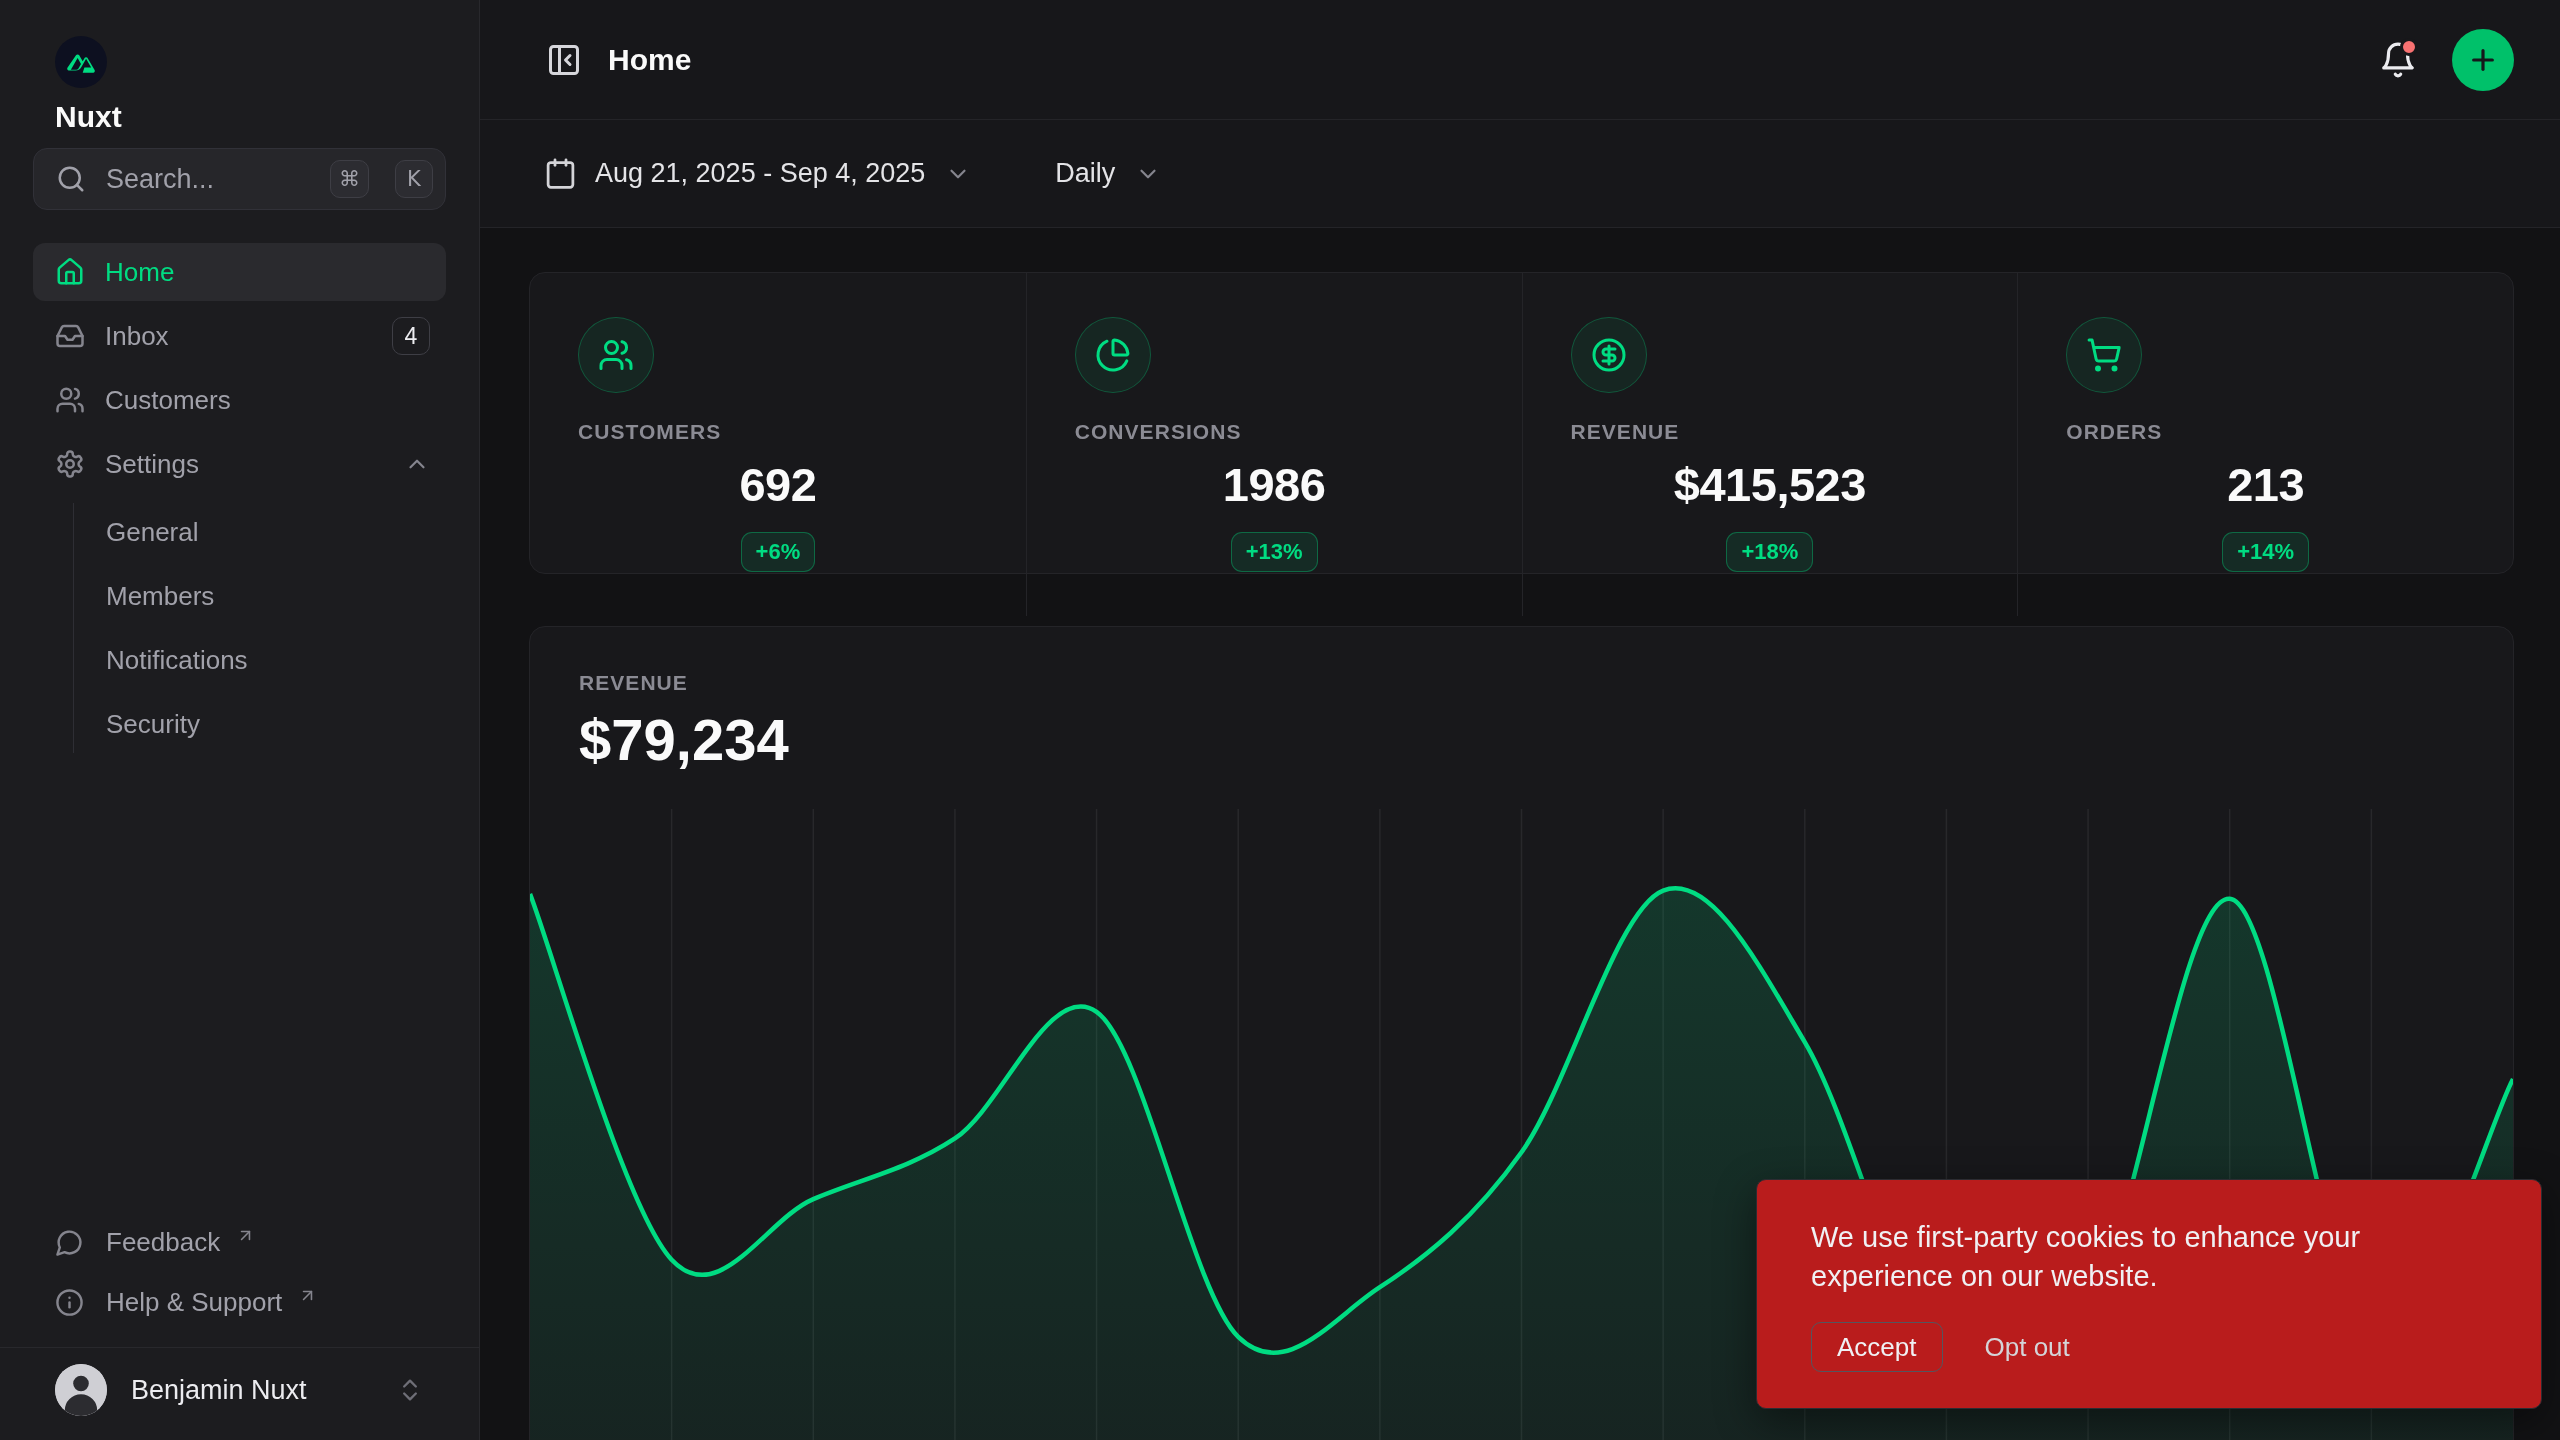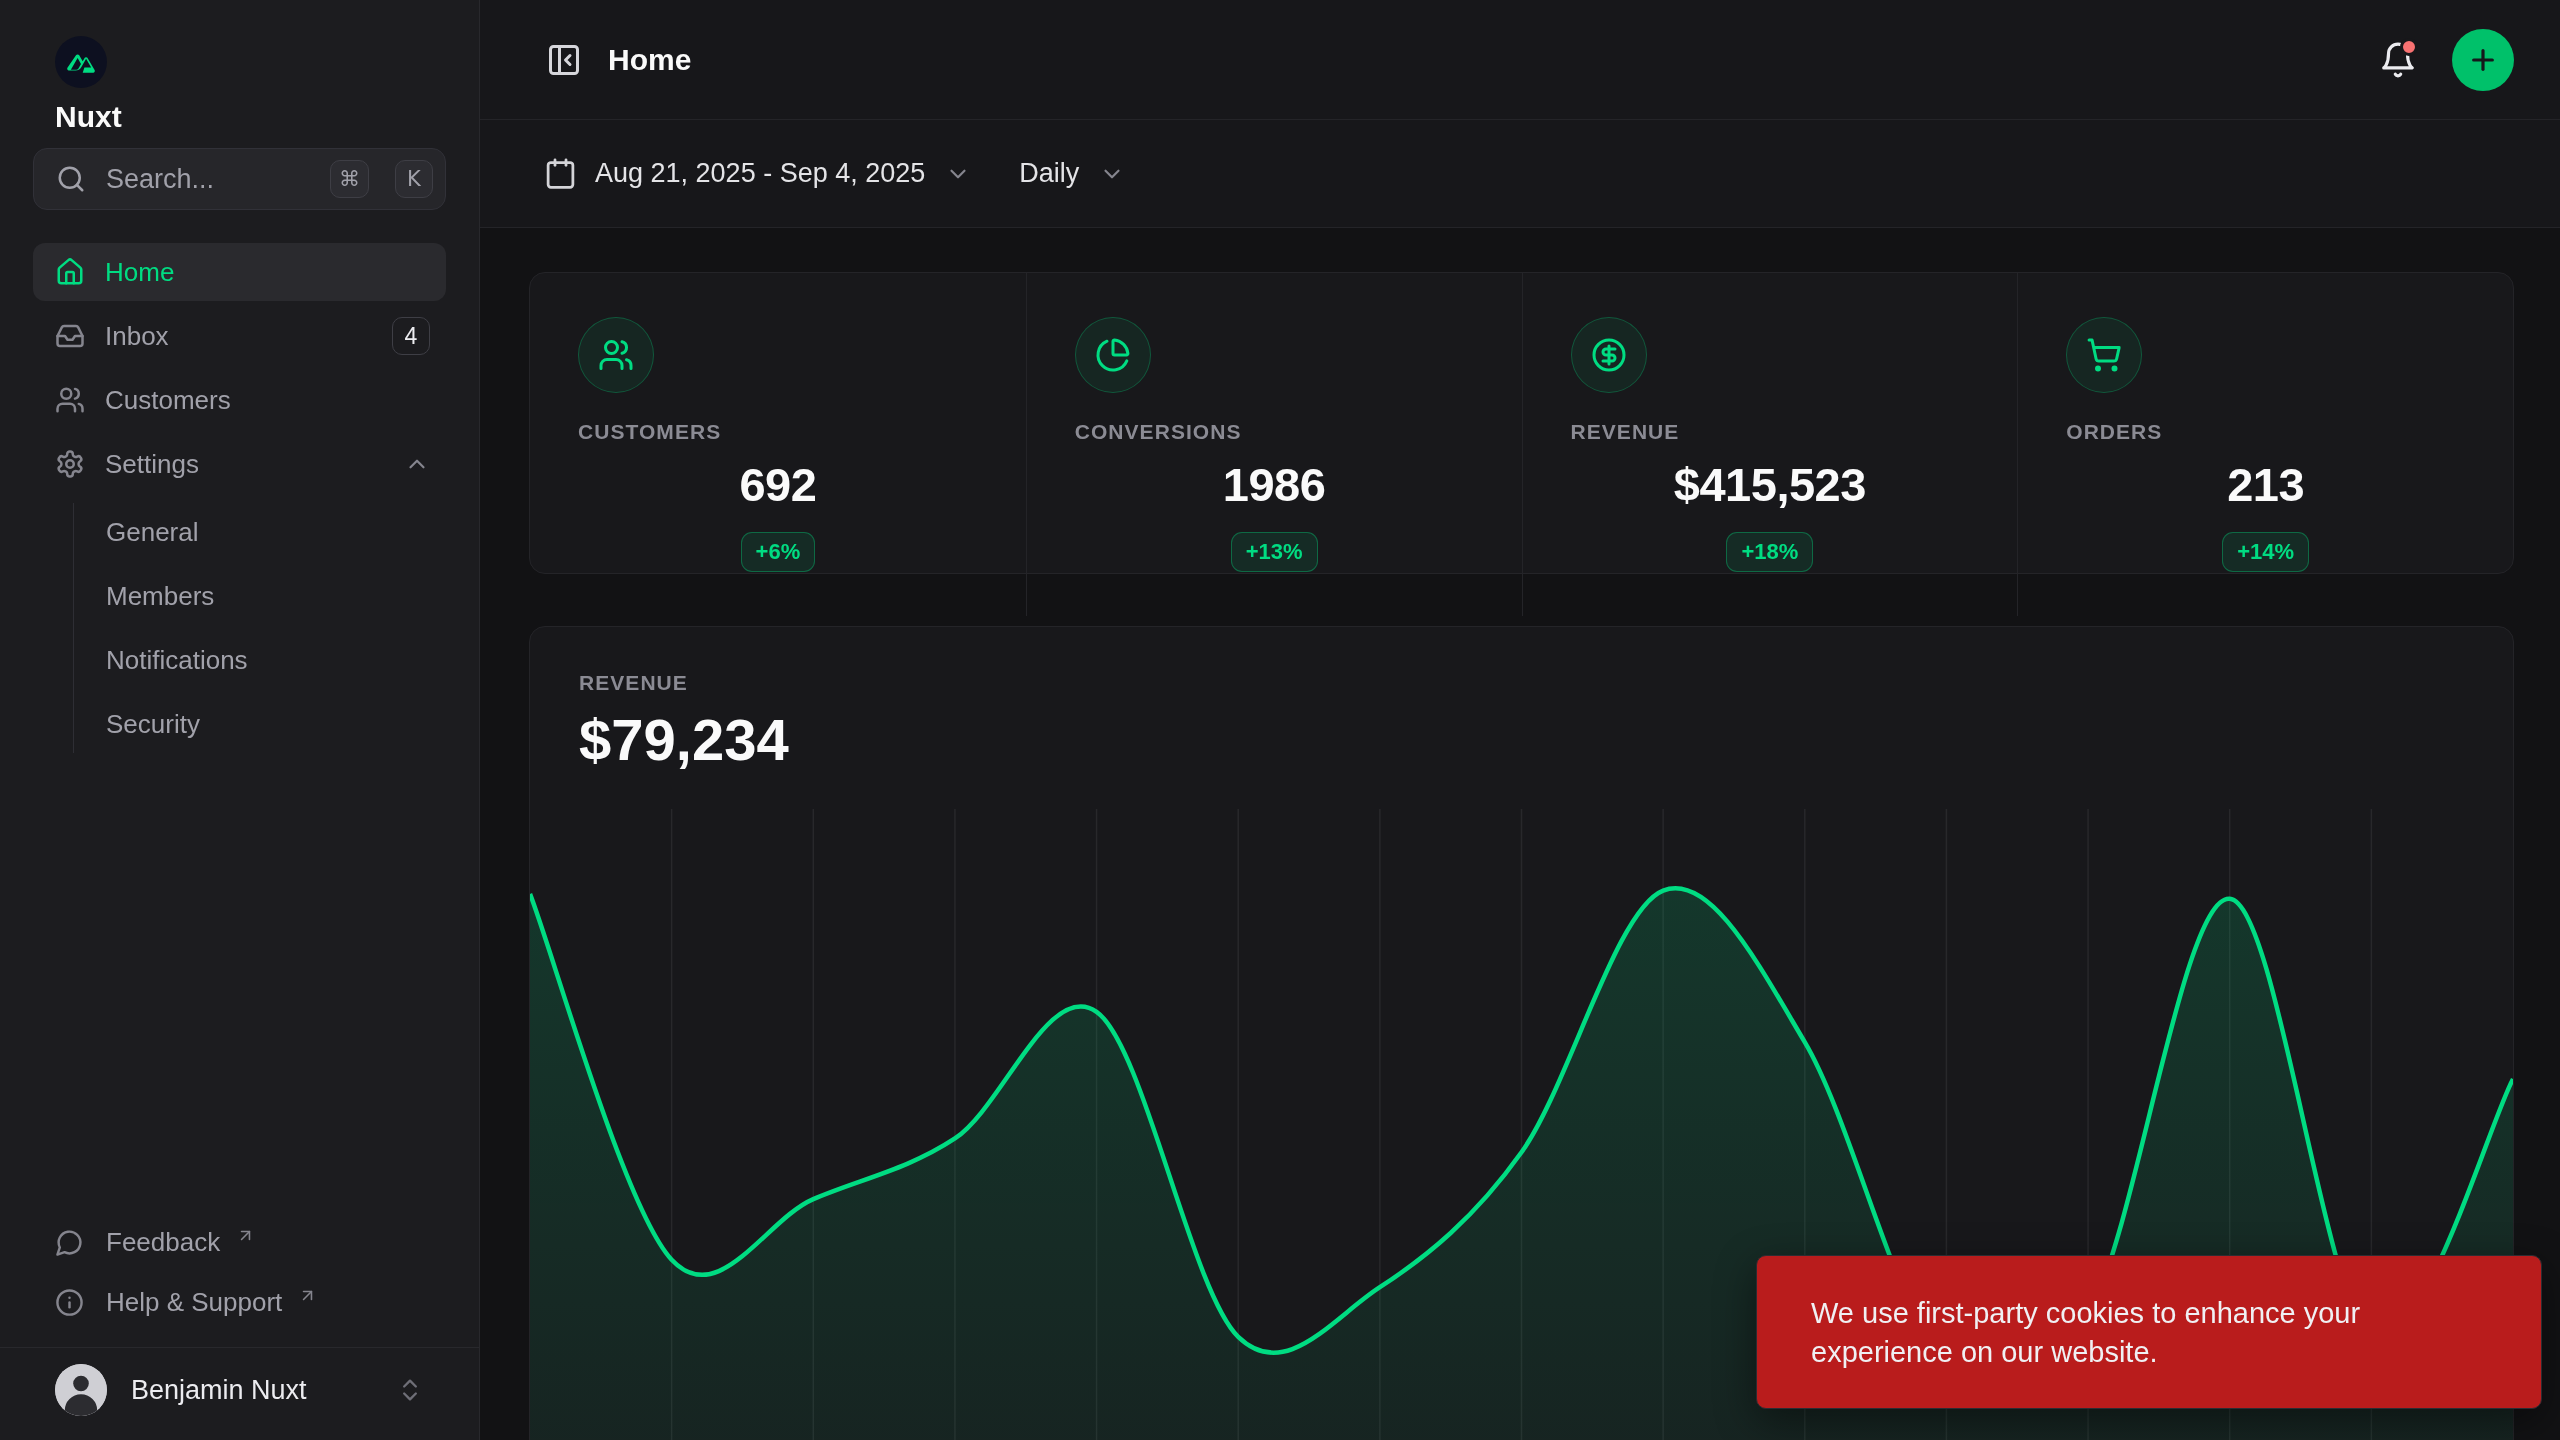--- a/index.html
+++ b/index.html
@@ -64,21 +64,21 @@
   .panel-btn{width:40px;height:40px;color:#d6d6db;background:none;border:none;cursor:pointer;display:flex;align-items:center;justify-content:center;}
   .panel-btn svg{width:36px;height:36px;}
   .page-title{font-size:30px;font-weight:700;color:var(--text-hi);}
   .top-right{margin-left:auto;display:flex;align-items:center;gap:30px;}
   .bell-btn{position:relative;width:48px;height:48px;background:none;border:none;color:#ececf0;cursor:pointer;display:flex;align-items:center;justify-content:center;}
   .bell-btn svg{width:38px;height:38px;}
   .bell-dot{position:absolute;top:2px;right:4px;width:18px;height:18px;border-radius:50%;background:#f87171;border:3px solid var(--bg-panel);}
   .fab{width:62px;height:62px;border-radius:50%;background:#00c16a;border:none;color:#15181b;cursor:pointer;display:flex;align-items:center;justify-content:center;}
   .fab svg{width:32px;height:32px;stroke-width:2.4;}
 
-  .datebar{height:108px;flex:none;background:var(--bg-panel);border-bottom:1px solid var(--border-soft);display:flex;align-items:center;gap:48px;padding:0 46px 0 64px;}
+  .datebar{height:108px;flex:none;background:var(--bg-panel);border-bottom:1px solid var(--border-soft);display:flex;align-items:center;gap:84px;padding:0 46px 0 64px;}
   .date-btn,.interval-btn{display:flex;align-items:center;gap:18px;background:none;border:none;color:var(--text);font-size:27px;font-weight:500;font-family:inherit;cursor:pointer;}
   .date-btn .cic{width:33px;height:33px;color:#d4d4d8;}
   .sel-caret{width:26px;height:26px;color:var(--icon-mut);margin-left:2px;}
 
   .content{flex:1;background:var(--bg-content);padding:44px 46px 0 49px;overflow:hidden;position:relative;}
 
   .stats{display:grid;grid-template-columns:1fr 1fr 1fr 1fr;background:var(--bg-card);border:1px solid var(--border-soft);border-radius:16px;height:302px;}
   .stat{padding:44px 48px;display:flex;flex-direction:column;cursor:pointer;}
   .stat + .stat{border-left:1px solid var(--border-soft);}
   .stat-icon{width:76px;height:76px;border-radius:50%;background:rgba(0,220,130,0.07);border:1.5px solid rgba(0,220,130,0.28);color:var(--accent);display:flex;align-items:center;justify-content:center;flex:none;}
@@ -366,13 +366,17 @@
           <path fill="url(#areaGrad)" d="M0,84.88727272727272C23.63095238095238,145.85454545454544 94.52380952380952,399.82363636363635 141.78571428571428,450.6909090909091C189.04761904761904,501.5581818181818 236.3095238095238,410.29090909090905 283.57142857142856,390.09090909090907C330.8333333333333,369.8909090909091 378.0952380952381,360.7090909090909 425.35714285714283,329.4909090909091C472.6190476190476,298.2727272727273 519.8809523809524,169.72727272727278 567.1428571428571,202.7818181818182C614.4047619047618,235.83636363636364 661.6666666666665,481.9090909090909 708.9285714285713,527.8181818181818C756.1904761904761,573.7272727272726 803.4523809523808,508.99545454545455 850.7142857142857,478.23636363636365C897.9761904761905,447.47727272727275 945.2380952380952,409.3727272727273 992.5,343.26363636363635C1039.7619047619048,277.1545454545454 1087.0238095238094,99.94545454545458 1134.2857142857142,81.58181818181822C1181.547619047619,63.21818181818186 1228.8095238095236,153.65909090909088 1276.0714285714284,233.08181818181816C1323.3333333333333,312.50454545454545 1370.5952380952378,512.6681818181818 1417.8571428571427,558.1181818181818C1465.1190476190475,603.5681818181819 1512.3809523809523,583.8272727272727 1559.642857142857,505.78181818181815C1606.904761904762,427.7363636363636 1654.1666666666665,86.1727272727273 1701.4285714285713,89.84545454545457C1748.6904761904761,93.51818181818184 1795.9523809523807,497.7936363636363 1843.2142857142856,527.8181818181818C1890.4761904761904,557.8427272727272 1961.3690476190477,312.96363636363634 1985,269.9927272727273L1985,700 L0,700 Z"></path>
           <path fill="none" stroke-width="4.5" d="M0,84.88727272727272C23.63095238095238,145.85454545454544 94.52380952380952,399.82363636363635 141.78571428571428,450.6909090909091C189.04761904761904,501.5581818181818 236.3095238095238,410.29090909090905 283.57142857142856,390.09090909090907C330.8333333333333,369.8909090909091 378.0952380952381,360.7090909090909 425.35714285714283,329.4909090909091C472.6190476190476,298.2727272727273 519.8809523809524,169.72727272727278 567.1428571428571,202.7818181818182C614.4047619047618,235.83636363636364 661.6666666666665,481.9090909090909 708.9285714285713,527.8181818181818C756.1904761904761,573.7272727272726 803.4523809523808,508.99545454545455 850.7142857142857,478.23636363636365C897.9761904761905,447.47727272727275 945.2380952380952,409.3727272727273 992.5,343.26363636363635C1039.7619047619048,277.1545454545454 1087.0238095238094,99.94545454545458 1134.2857142857142,81.58181818181822C1181.547619047619,63.21818181818186 1228.8095238095236,153.65909090909088 1276.0714285714284,233.08181818181816C1323.3333333333333,312.50454545454545 1370.5952380952378,512.6681818181818 1417.8571428571427,558.1181818181818C1465.1190476190475,603.5681818181819 1512.3809523809523,583.8272727272727 1559.642857142857,505.78181818181815C1606.904761904762,427.7363636363636 1654.1666666666665,86.1727272727273 1701.4285714285713,89.84545454545457C1748.6904761904761,93.51818181818184 1795.9523809523807,497.7936363636363 1843.2142857142856,527.8181818181818C1890.4761904761904,557.8427272727272 1961.3690476190477,312.96363636363634 1985,269.9927272727273" stroke="#00dc82"></path>
         </svg>
       </div>
     </div>
   </section>
 </main>
 
 <div class="cookie">
   <div class="cookie-text">We use first-party cookies to enhance your experience on our website.</div>
+  <div class="cookie-actions">
+    <button class="btn-accept">Accept</button>
+    <button class="btn-optout">Opt out</button>
+  </div>
 </div>
 
 </body></html>

